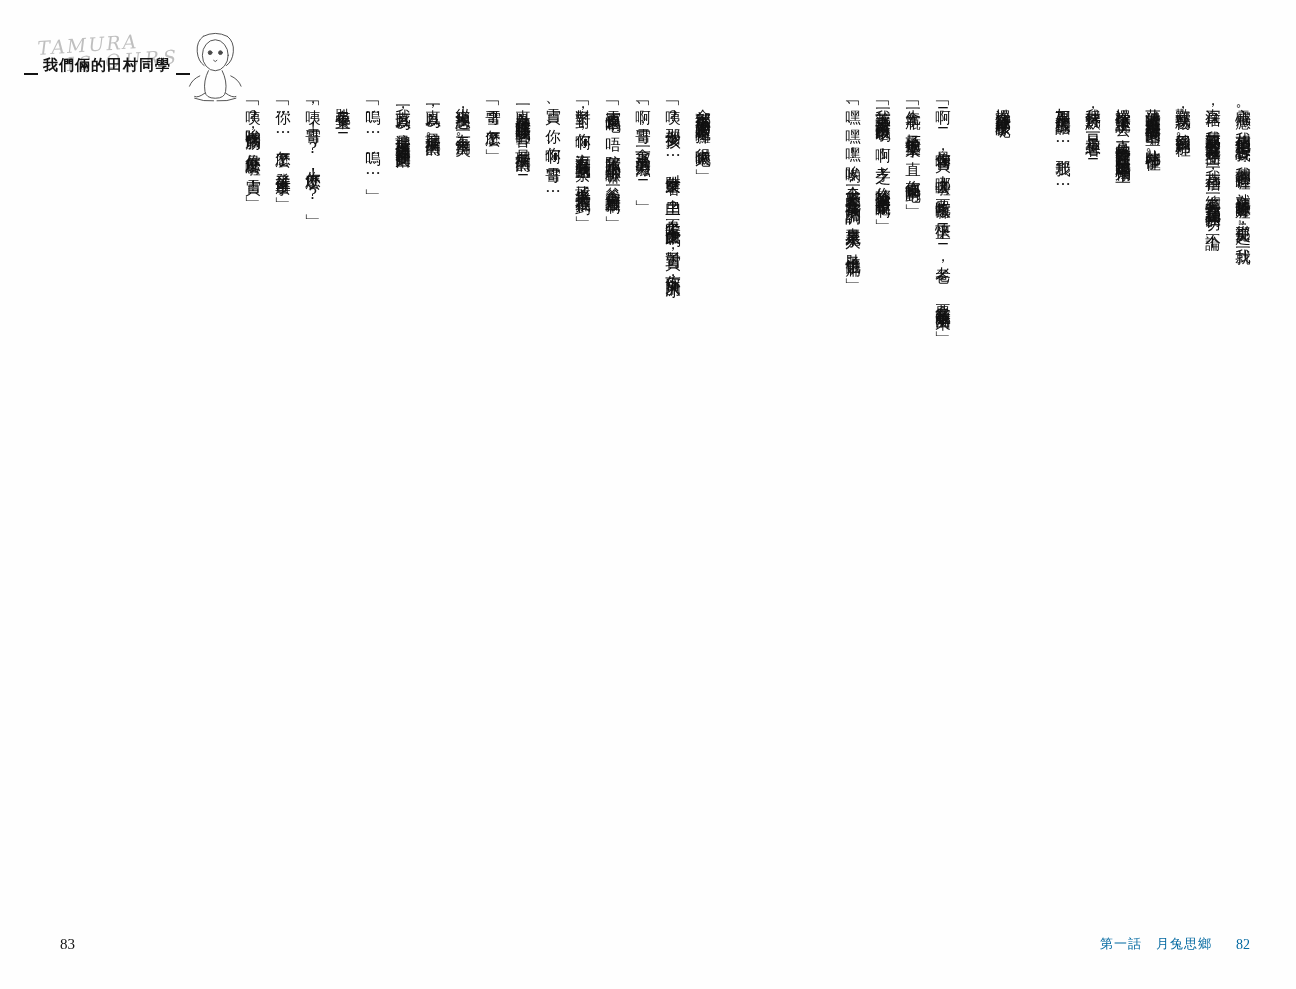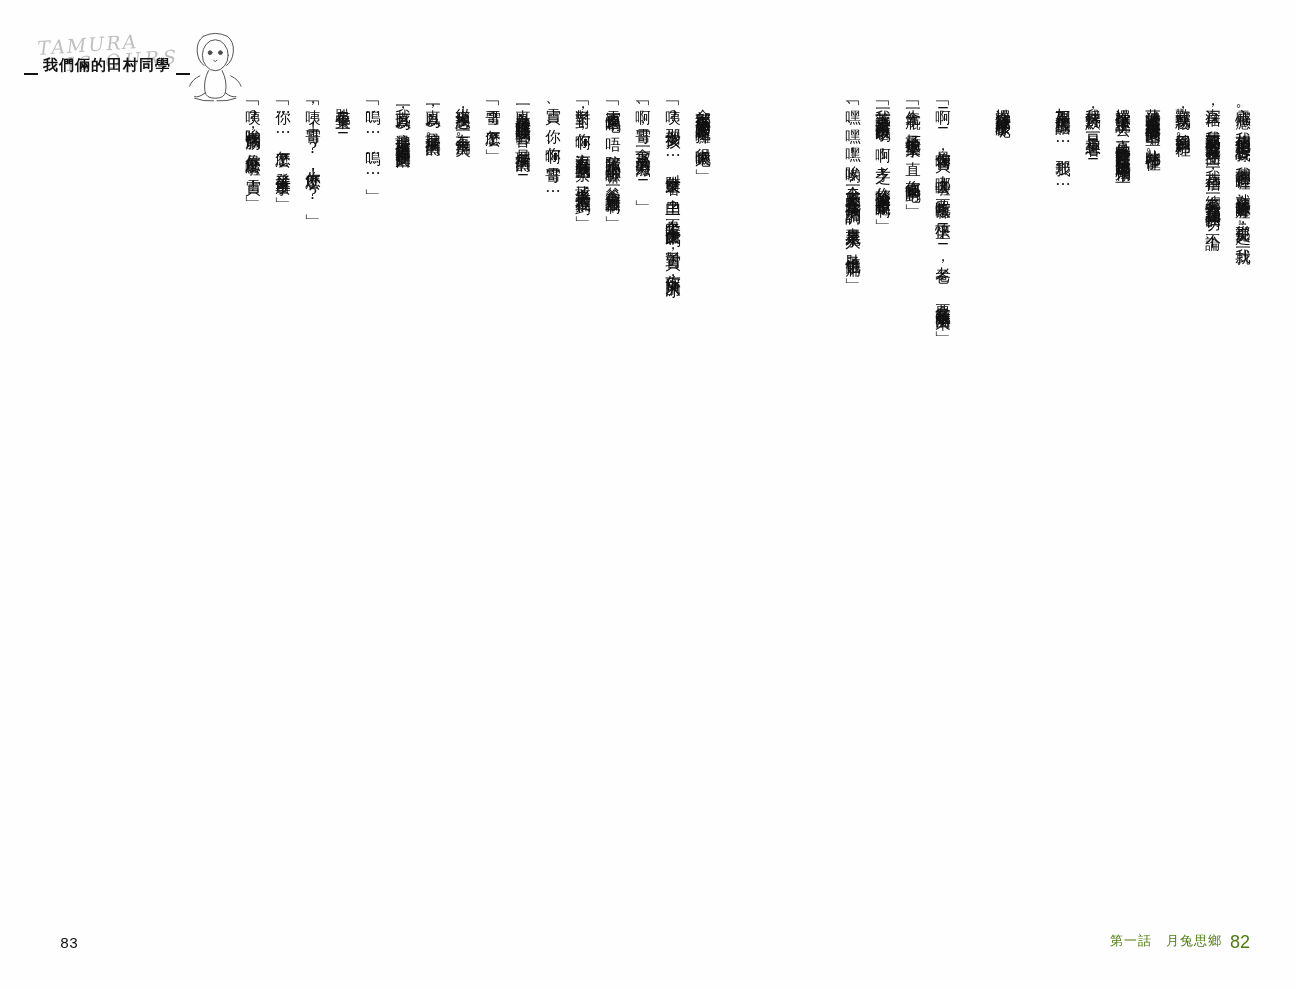--- a/index.html
+++ b/index.html
@@ -113,38 +113,38 @@
     flex: 0 0 120px;
     width: 120px;
   }
 
   
   .footer-right {
     position: absolute;
     bottom: 36px;
     right: 46px;
     display: flex;
-    align-items: flex-start;
-    gap: 8px;
+    align-items: flex-end;
+    gap: 24px;
     font-family: "DejaVu Sans", "Liberation Sans", sans-serif;
     font-size: 13px;
-    color: #4d7c0f;
+    color: #0369a1;
   }
   .footer-right .chapter {
     letter-spacing: 1px;
   }
   .footer-right .pageno {
-    font-size: 18px;
-    font-family: Liberation Sans, sans-serif;
+    font-size: 14px;
+    font-family: Liberation Serif, serif;
   }
   .footer-left {
     position: absolute;
     bottom: 36px;
     left: 60px;
-    font-family: Liberation Mono, monospace;
+    font-family: Liberation Serif, serif;
     font-size: 15px;
     color: #111;
   }
 </style>
 </head>
 <body>
 
 <div class="page">
 
   <div class="header">

